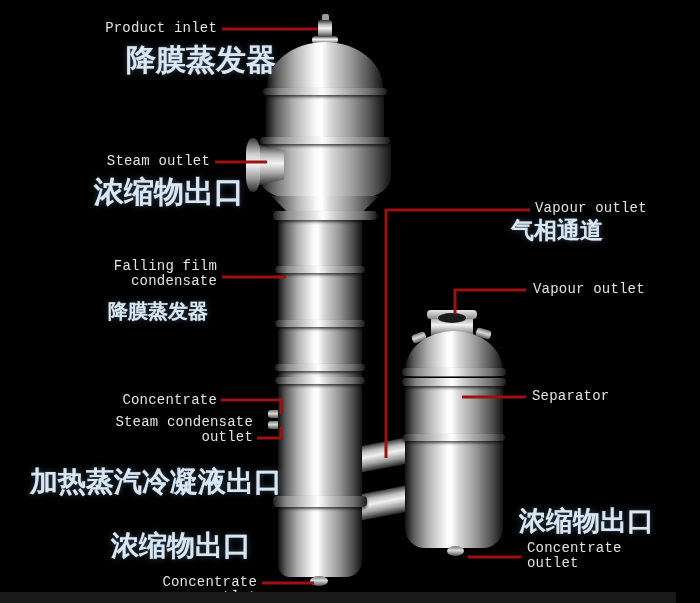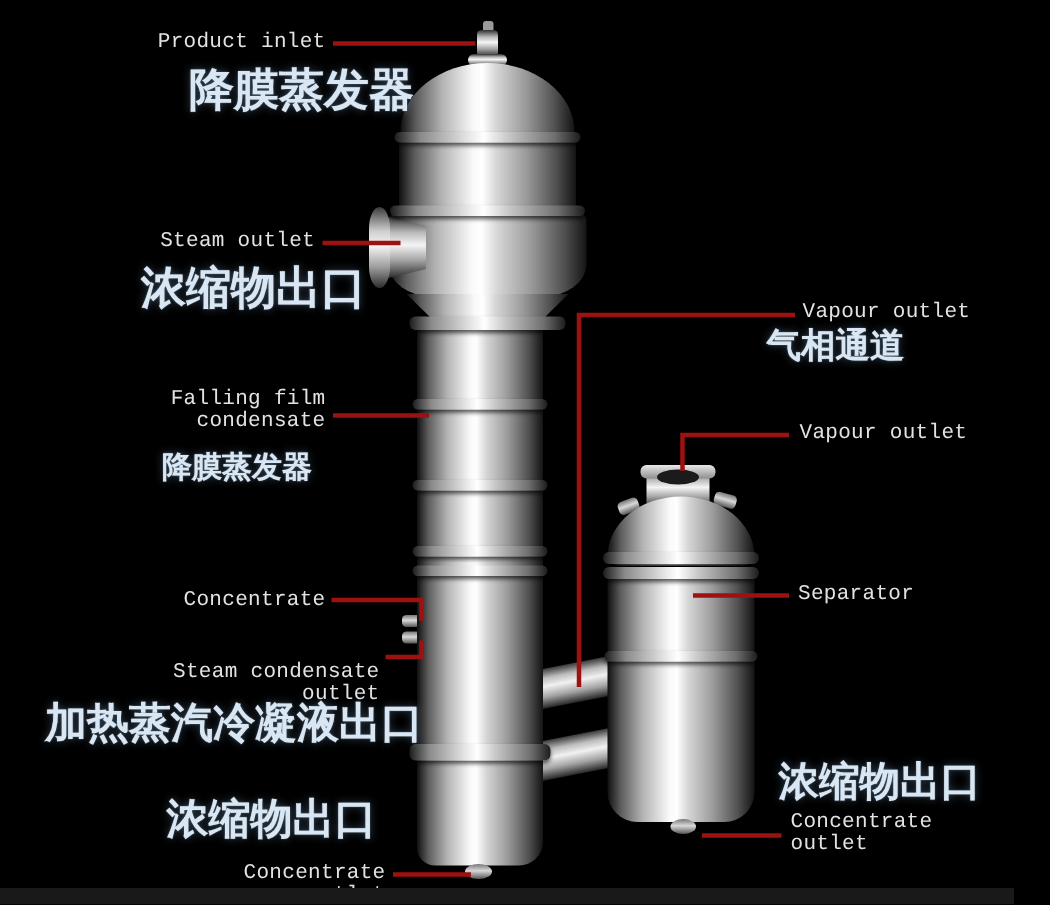--- a/index.html
+++ b/index.html
@@ -128,21 +128,21 @@
 
   <div class="lbl-en" style="left:535px;top:201px;">Vapour outlet</div>
   <div class="lbl-zh" style="left:511px;top:215px;font-size:23px;">气相通道</div>
 
   <div class="lbl-en" style="left:533px;top:282px;">Vapour outlet</div>
 
   <div class="lbl-en" style="left:532px;top:389px;">Separator</div>
 
   <div class="lbl-en ra" style="left:100px;top:393px;width:117px;">Concentrate</div>
 
-  <div class="lbl-en ra" style="left:100px;top:441px;width:153px;">
+  <div class="lbl-en ra" style="left:100px;top:415px;width:153px;">
     <span>Steam condensate</span><br>
     <span>outlet</span>
   </div>
   <div class="lbl-zh" style="left:30px;top:463px;font-size:28px;">加热蒸汽冷凝液出口</div>
 
   <div class="lbl-zh" style="left:111px;top:527px;font-size:28px;">浓缩物出口</div>
   <div class="lbl-en ra" style="left:120px;top:575px;width:137px;">Concentrate outlet</div>
 
   <div class="lbl-zh" style="left:519px;top:503px;font-size:27px;">浓缩物出口</div>
   <div class="lbl-en" style="left:527px;top:541px;">

